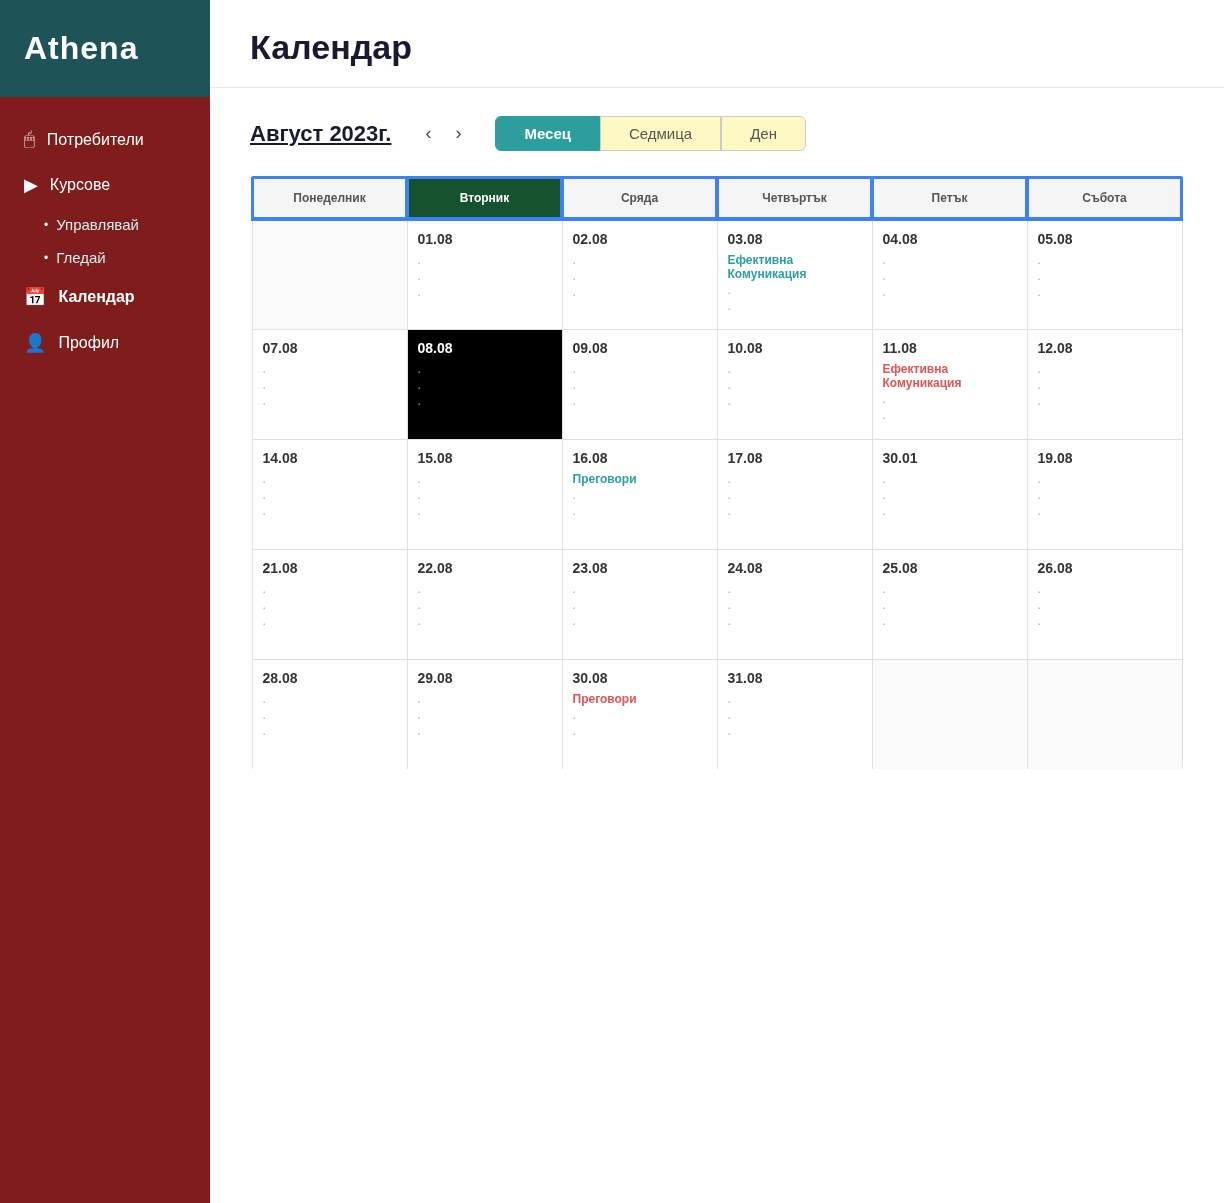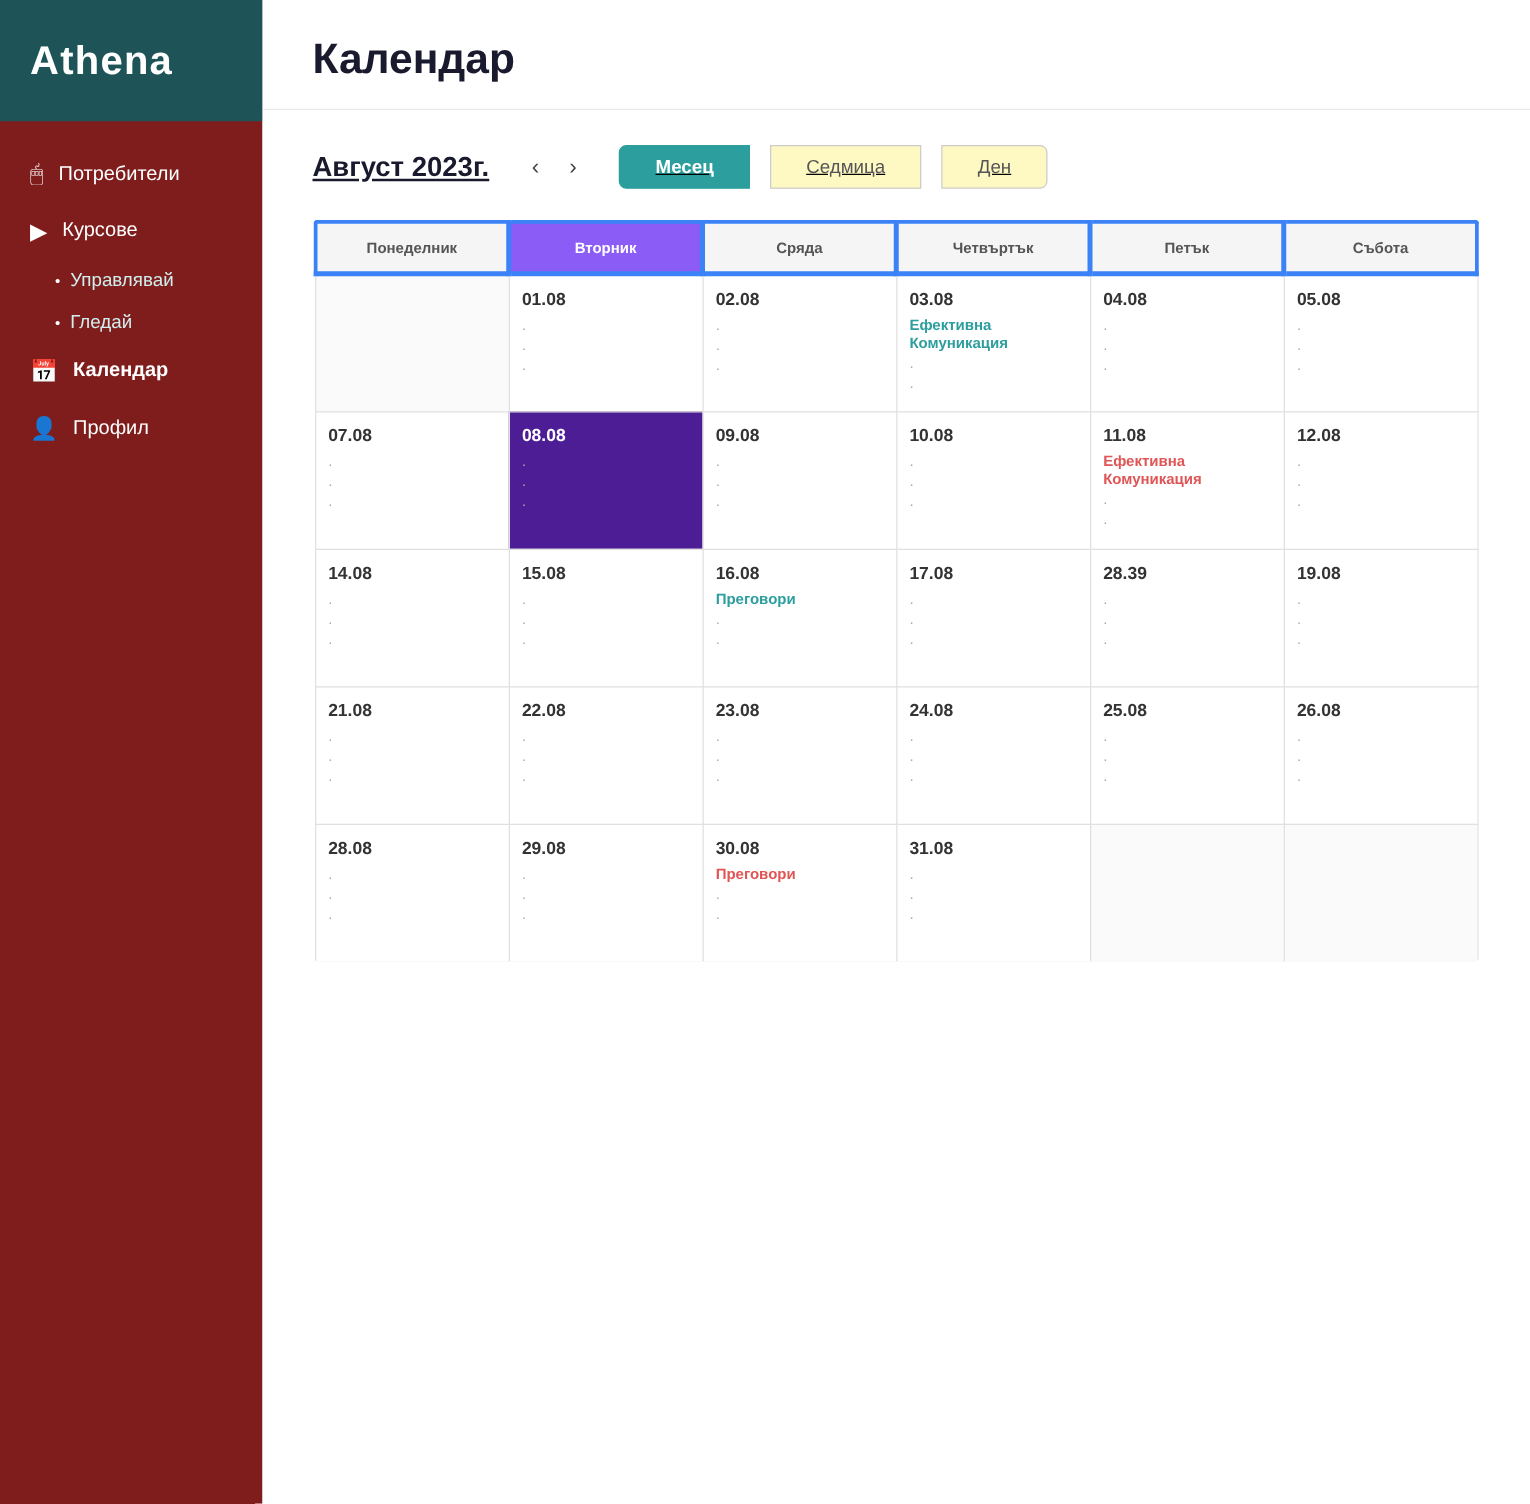--- a/index.html
+++ b/index.html
@@ -89,23 +89,22 @@
     .cal-nav-btn {
       background: none;
       border: none;
       font-size: 18px;
       cursor: pointer;
       color: #444;
       padding: 2px 6px;
     }
     .cal-view-btns {
       display: flex;
-      gap: 16px;
+      gap: 0;
       margin-left: 16px;
-      text-decoration: underline;
     }
     .view-btn {
       padding: 8px 28px;
       border: 1.5px solid #ccc;
       background: #fef9c3;
       font-size: 15px;
       cursor: pointer;
       color: #555;
       font-weight: 500;
     }
@@ -129,34 +128,34 @@
     .cal-grid th {
       background: #f5f5f5;
       border: 4px solid #3b82f6;
       padding: 12px 10px;
       font-size: 12px;
       font-weight: 600;
       color: #555;
       text-align: center;
     }
     .cal-grid th.active-day-header {
-      background: #8b5cf6;
+      background: #14532d;
       color: #fff;
       margin-left: 40px;
     }
     .cal-grid td {
       border: 1px solid #e0e0e0;
       vertical-align: top;
       padding: 10px;
       min-height: 110px;
       height: 110px;
       width: calc(100% / 7);
     }
     .cal-grid td.today {
-      background: #4c1d95;
+      background: #000000;
     }
     .cal-grid td.today .day-num { color: #fff; }
     .day-num {
       font-size: 14px;
       font-weight: 600;
       color: #333;
       margin-bottom: 6px;
       display: block;
     }
     .event-dot { display: block; color: #aaa; font-size: 12px; margin: 2px 0; }
@@ -313,21 +312,21 @@
               <span class="event-dot">.</span>
               <span class="event-dot">.</span>
             </td>
             <td>
               <span class="day-num">17.08</span>
               <span class="event-dot">.</span>
               <span class="event-dot">.</span>
               <span class="event-dot">.</span>
             </td>
             <td>
-              <span class="day-num">28.39</span>
+              <span class="day-num">30.01</span>
               <span class="event-dot">.</span>
               <span class="event-dot">.</span>
               <span class="event-dot">.</span>
             </td>
             <td>
               <span class="day-num">19.08</span>
               <span class="event-dot">.</span>
               <span class="event-dot">.</span>
               <span class="event-dot">.</span>
             </td>

